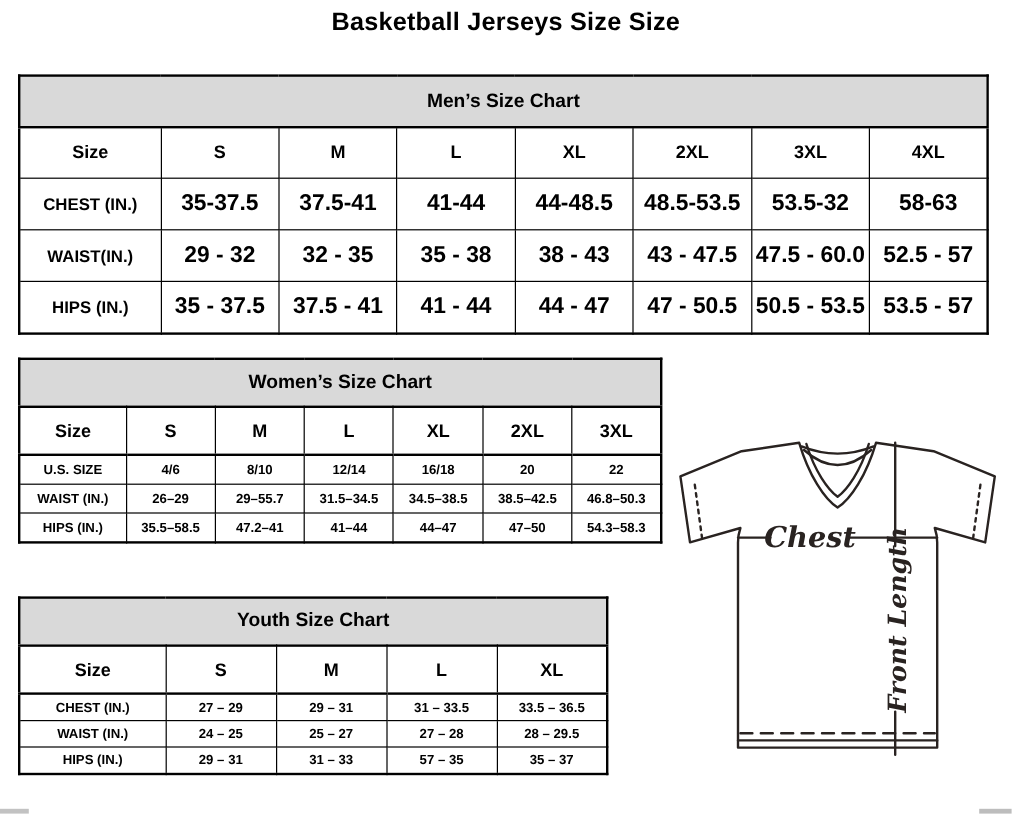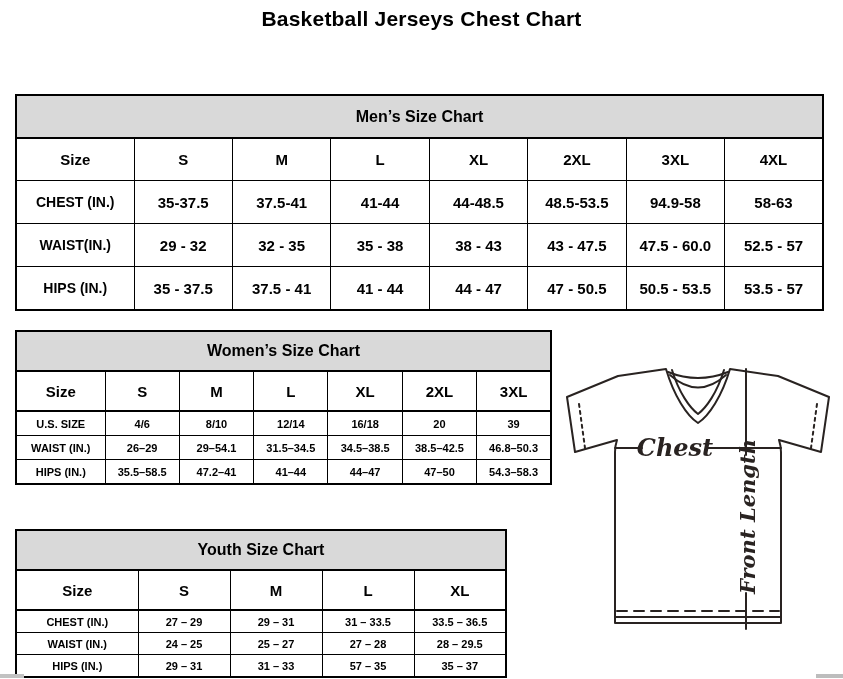--- a/index.html
+++ b/index.html
@@ -6,34 +6,34 @@
   body{
     width:843px;height:679px;position:relative;background:#ffffff;
     font-family:"Liberation Sans",sans-serif;color:#000;overflow:hidden;
   }
   .page-title{
     position:absolute;top:7px;left:0;width:843px;text-align:center;
     font-size:21px;font-weight:bold;letter-spacing:.2px;
   }
   table.tbl{
     position:absolute;border-collapse:collapse;table-layout:fixed;
-    border:2px solid #000;background:#fff;margin-top:32px;
+    border:2px solid #000;background:#fff;
   }
   .tbl th,.tbl td{
     border:1px solid #000;text-align:center;vertical-align:middle;
     font-weight:bold;padding:0;overflow:hidden;white-space:nowrap;
   }
   .tbl tr.band th{
     background:#d9d9d9;font-size:16px;border-bottom:2px solid #000;
   }
   
   .tbl-men{left:15px;top:62px;width:809px;}
   .tbl-men tr.band th{height:41px;}
   .tbl-men tr.size-row th{height:41px;font-size:15px;}
-  .tbl-men tr.data-row th,.tbl-men tr.data-row td{height:42px;font-size:15px;}
+  .tbl-men tr.data-row th,.tbl-men tr.data-row td{height:42px;font-size:19px;}
   .tbl-men tr.data-row th{font-size:14px;}
   .tbl-men col.c1{width:118px;}
   
   .tbl-women{left:15px;top:298px;width:537px;padding-left:27px;}
   .tbl-women tr.band th{height:38px;}
   .tbl-women tr.size-row th{height:38px;font-size:15px;border-bottom:2px solid #000;}
   .tbl-women tr.data-row th,.tbl-women tr.data-row td{height:23px;font-size:11px;}
   .tbl-women col.c1{width:89px;}
   
   .tbl-youth{left:15px;top:497px;width:492px;border-radius:11px;}
@@ -45,21 +45,21 @@
   .jersey{position:absolute;left:558px;top:360px;width:285px;height:280px;}
   .jersey text{font-family:"DejaVu Serif",serif;font-style:italic;font-weight:bold;}
 
   .scroll-frag{position:absolute;height:4px;background:#c2c2c2;}
   .scroll-frag.left{left:0;top:674px;width:24px;}
   .scroll-frag.right{left:816px;top:674px;width:27px;background:#bdbdbd;}
 </style>
 </head>
 <body>
 
-<div class="page-title">Basketball Jerseys Chest Chart</div>
+<div class="page-title">Basketball Jerseys Size Size</div>
 
 <table class="tbl tbl-men">
   <colgroup>
       <col class="c1">
       <col>
       <col>
       <col>
       <col>
       <col>
       <col>
@@ -81,21 +81,21 @@
         <th>3XL</th>
         <th>4XL</th>
       </tr>
       <tr class="data-row">
         <th>CHEST (IN.)</th>
         <td>35-37.5</td>
         <td>37.5-41</td>
         <td>41-44</td>
         <td>44-48.5</td>
         <td>48.5-53.5</td>
-        <td>94.9-58</td>
+        <td>53.5-32</td>
         <td>58-63</td>
       </tr>
       <tr class="data-row">
         <th>WAIST(IN.)</th>
         <td>29 - 32</td>
         <td>32 - 35</td>
         <td>35 - 38</td>
         <td>38 - 43</td>
         <td>43 - 47.5</td>
         <td>47.5 - 60.0</td>
@@ -139,26 +139,26 @@
         <th>2XL</th>
         <th>3XL</th>
       </tr>
       <tr class="data-row">
         <th>U.S. SIZE</th>
         <td>4/6</td>
         <td>8/10</td>
         <td>12/14</td>
         <td>16/18</td>
         <td>20</td>
-        <td>39</td>
+        <td>22</td>
       </tr>
       <tr class="data-row">
         <th>WAIST (IN.)</th>
         <td>26–29</td>
-        <td>29–54.1</td>
+        <td>29–55.7</td>
         <td>31.5–34.5</td>
         <td>34.5–38.5</td>
         <td>38.5–42.5</td>
         <td>46.8–50.3</td>
       </tr>
       <tr class="data-row">
         <th>HIPS (IN.)</th>
         <td>35.5–58.5</td>
         <td>47.2–41</td>
         <td>41–44</td>

